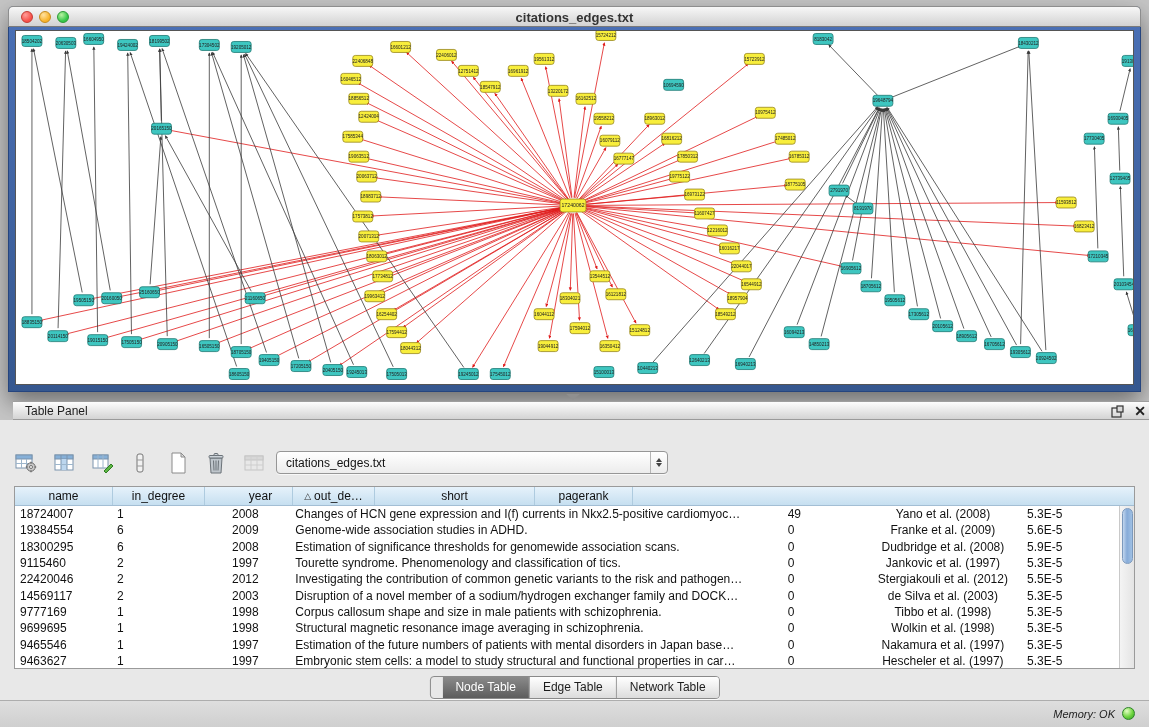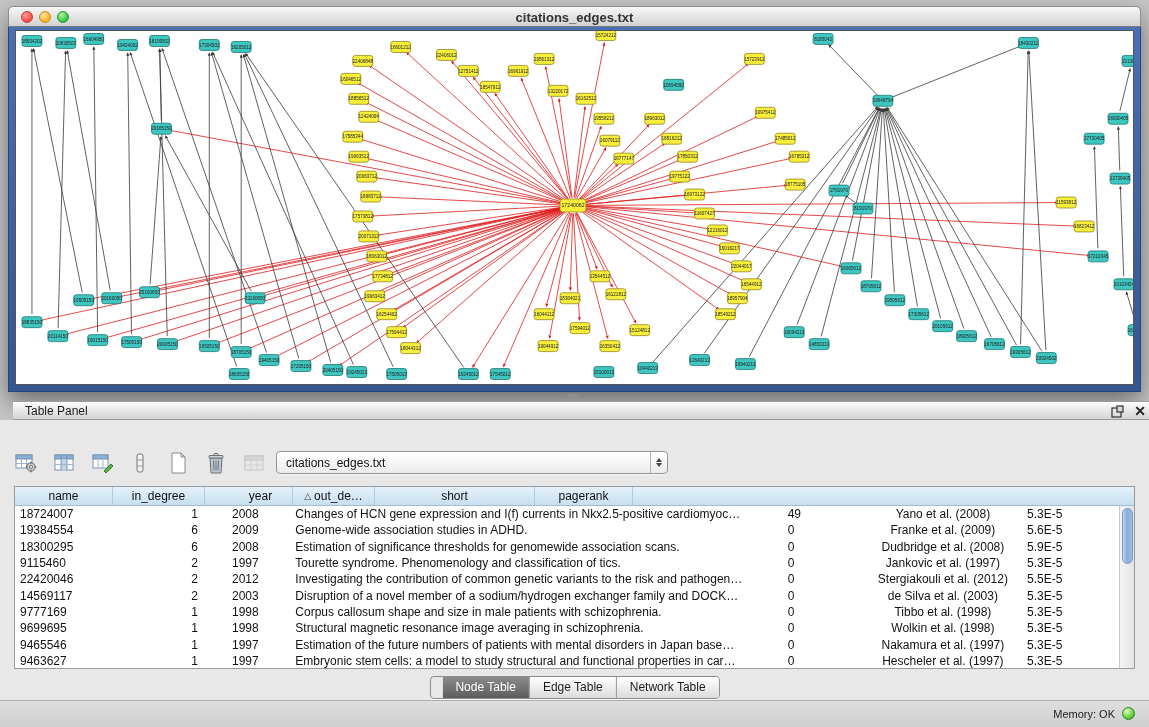--- a/index.html
+++ b/index.html
@@ -110,21 +110,21 @@
     overflow:hidden; white-space:nowrap;
   }
   .th .sort-glyph { font-size:9px; margin-right:3px; color:#333; }
   #tbody { position:absolute; left:0; top:19px; right:15px; bottom:0; overflow:hidden; }
   .tr { display:flex; height:16.3px; align-items:center; }
   .td {
     font-size:12px; color:#111; padding:0 5px;
     overflow:hidden; white-space:nowrap; text-overflow:ellipsis;
   }
   .td.center { text-align:center; }
-  .c0{width:98px;} .c1{width:92px;text-align:right;} .c2{width:64px;margin-left:24px;} .c3{width:498px;}
+  .c0{width:98px;} .c1{width:92px;} .c2{width:64px;margin-left:24px;} .c3{width:498px;}
   .c4{width:82px;} .c5{width:160px;} .c6{width:98px;}
   #vscroll {
     position:absolute; right:0; top:19px; bottom:0; width:15px;
     background:linear-gradient(90deg,#f4f4f4,#e4e4e4);
     border-left:1px solid #c9c9c9;
   }
   #vscroll-thumb {
     position:absolute; left:1.5px; top:2px; width:11px; height:56px; border-radius:6px;
     background:linear-gradient(90deg,#c2d6ee,#86abd8 45%,#9fc0e4);
     border:1px solid #7b99bd;
@@ -145,20 +145,21 @@
   .tab-seg.active {
     background:linear-gradient(#8a8a8a,#5d5d5d);
     color:#ffffff;
   }
 
   
   #status-strip {
     position:absolute; left:0; top:700px; width:1149px; height:27px;
     background:linear-gradient(#dedede,#cfcfcf);
     border-top:1px solid #adadad;
+    font-style:italic;
   }
   #memory-status {
     position:absolute; right:34px; top:7px; font-size:11px; color:#222;
   }
   #memory-orb {
     position:absolute; right:14px; top:6px; width:13px; height:13px; border-radius:50%;
     background:radial-gradient(circle at 35% 28%, #e4ffc4, #6ed43f 55%, #2f9e2a);
     border:1px solid #2c8427;
   }
 </style>

